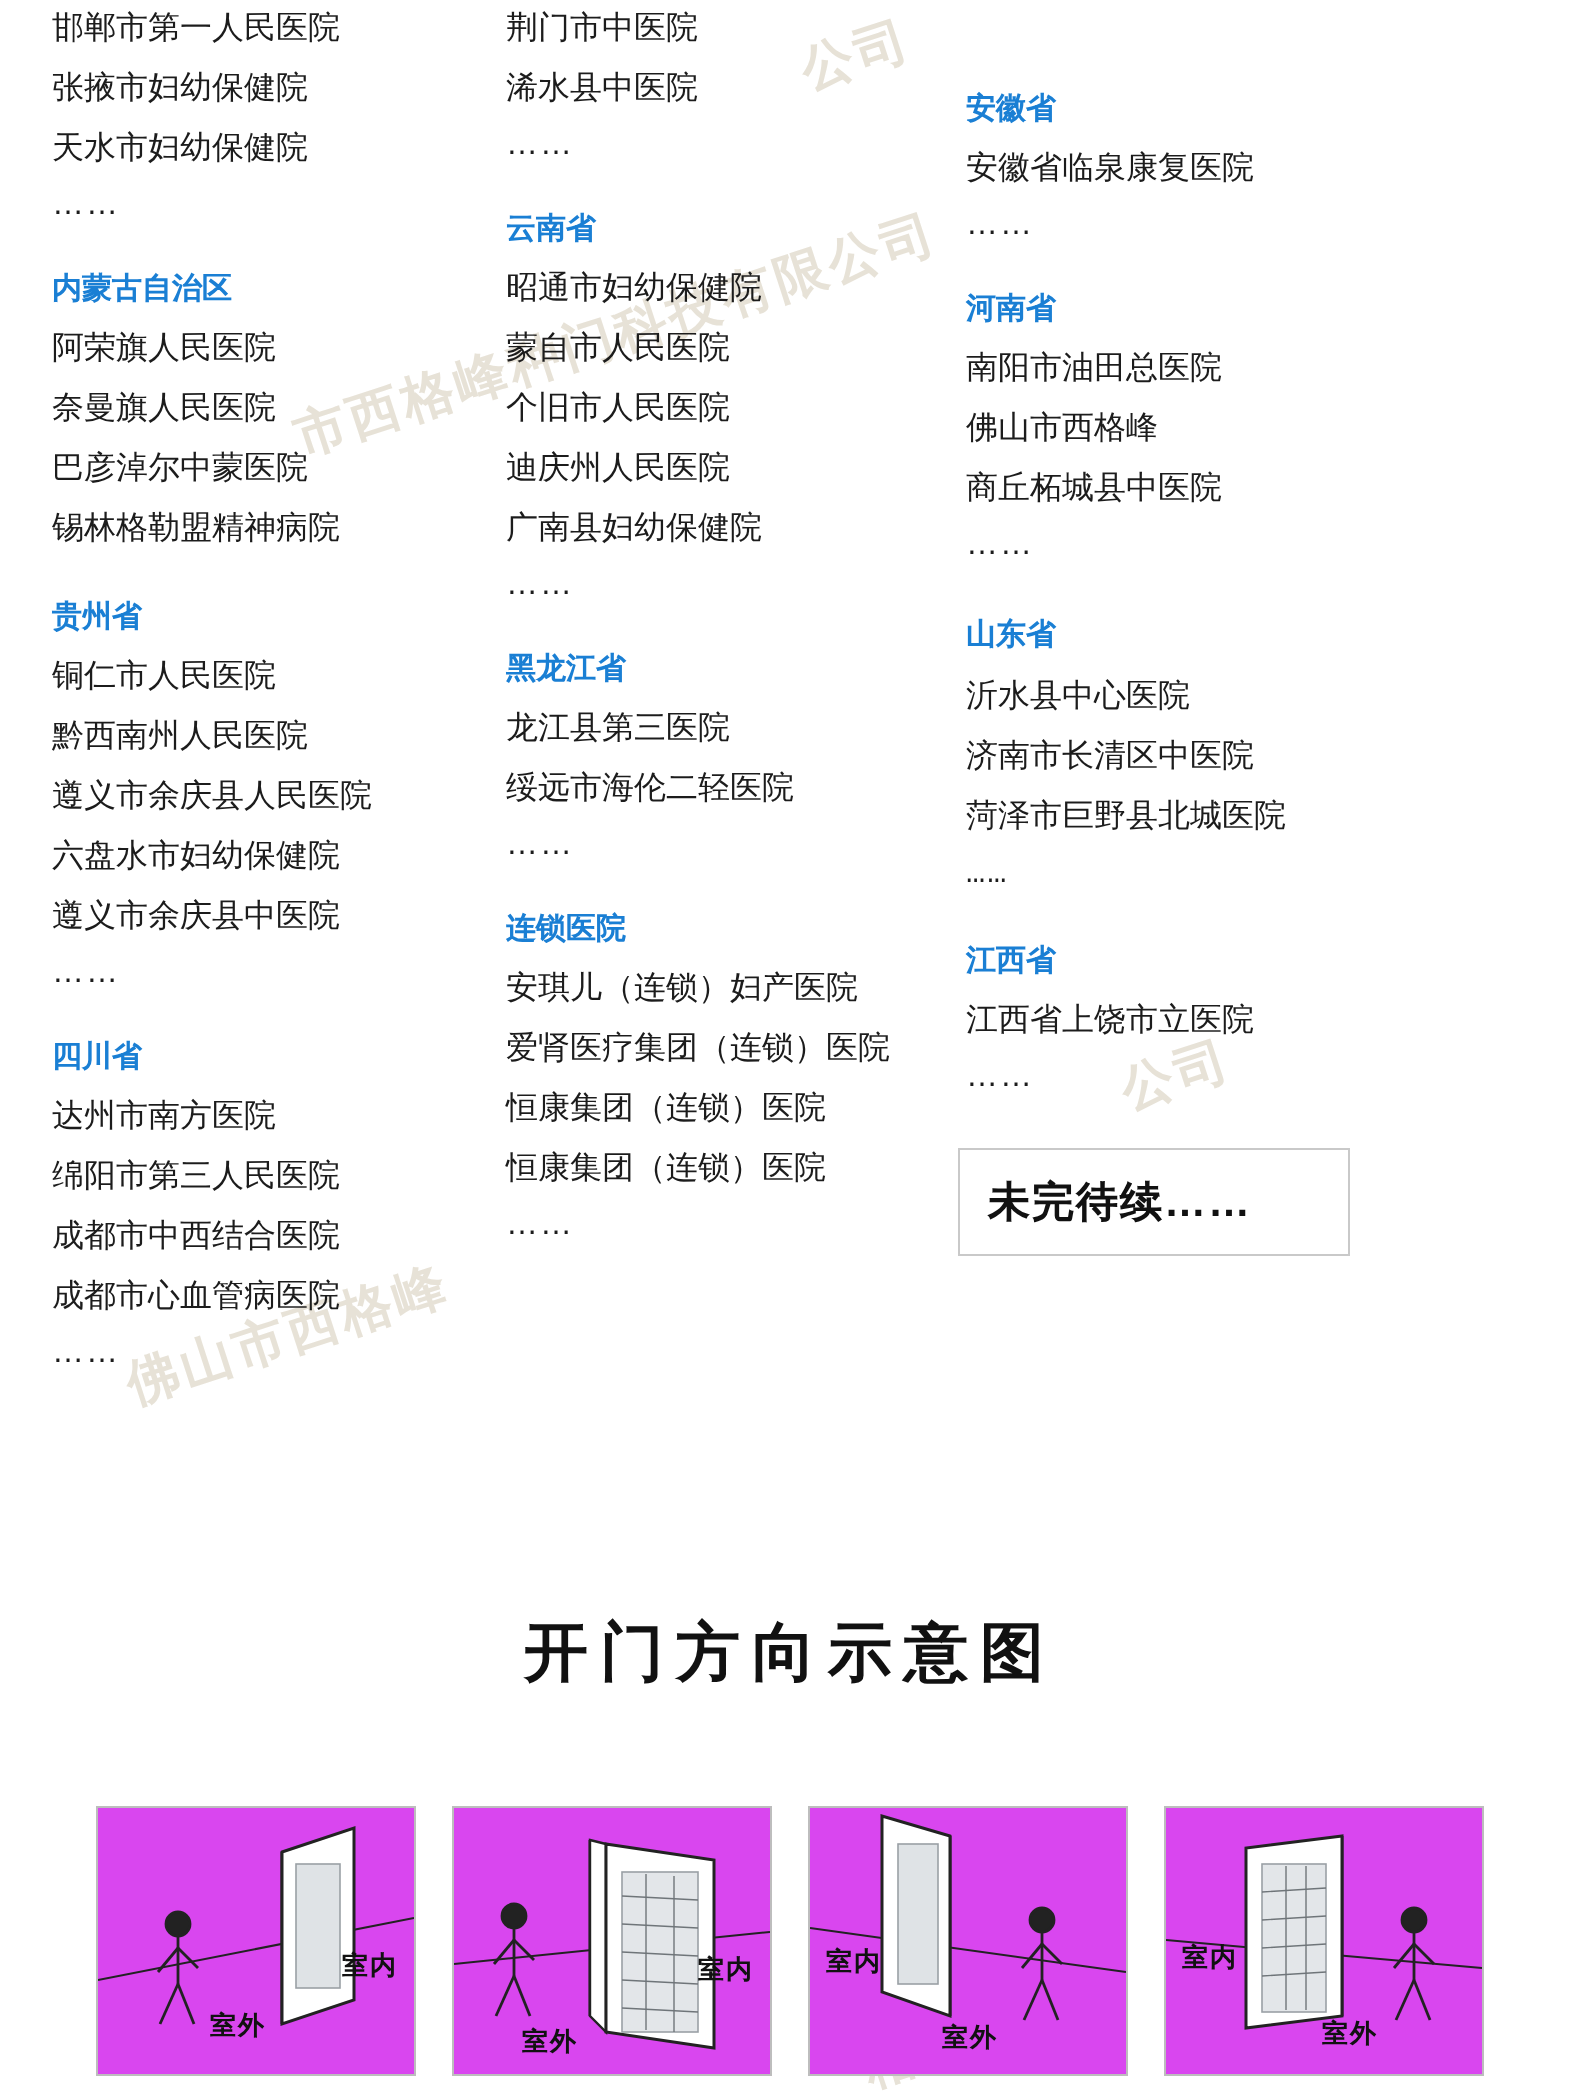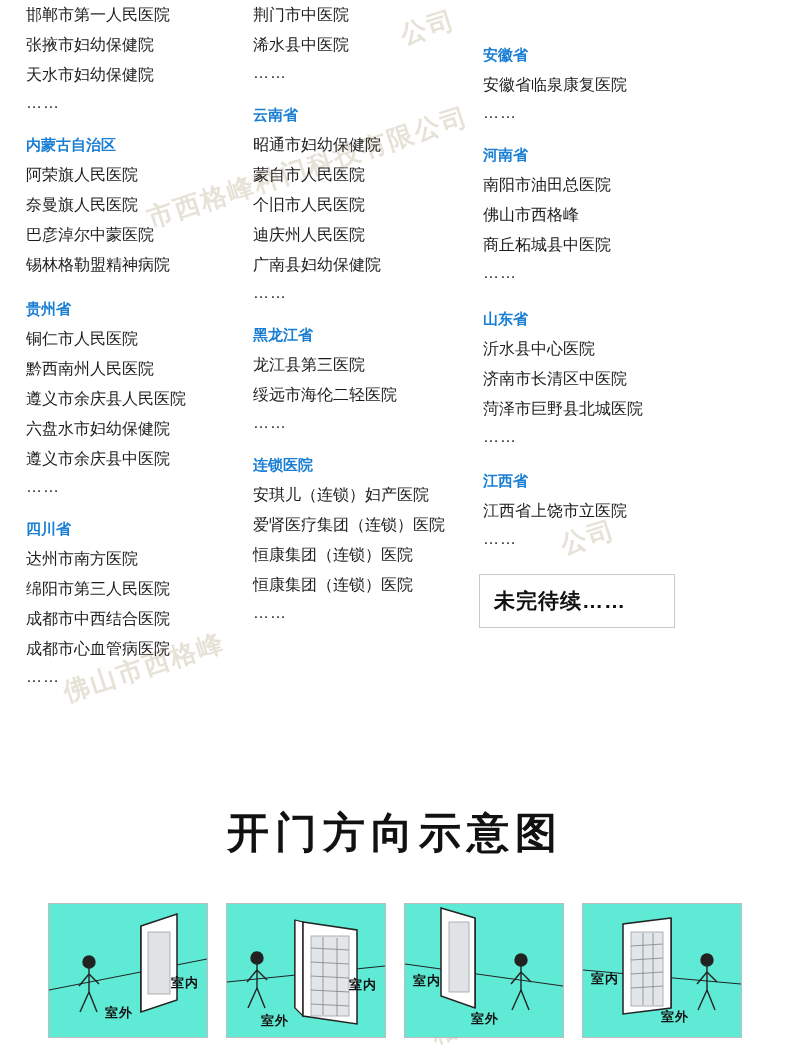--- a/index.html
+++ b/index.html
@@ -87,41 +87,41 @@
     letter-spacing: 1px;
   }
 
   
   .section-title {
     position: absolute;
     top: 805px;
     left: 0;
     width: 790px;
     text-align: center;
-    font-size: 42px;
+    font-size: 32px;
     font-weight: bold;
     letter-spacing: 6px;
     color: #111;
   }
 
   
   .diagrams {
     position: absolute;
     top: 903px;
     left: 0;
     width: 790px;
     display: flex;
     justify-content: center;
     gap: 18px;
   }
   .diagram {
     width: 160px;
     height: 135px;
     border: 1px solid #bdbdbd;
-    background: #5eead4;
+    background: #d946ef;
     position: relative;
     box-sizing: border-box;
     overflow: hidden;
   }
   .diagram svg { display: block; }
   .lbl {
     position: absolute;
     font-size: 13px;
     font-weight: bold;
     color: #111;
@@ -209,21 +209,21 @@
       <div class="hosp">安徽省临泉康复医院</div>
       <div class="dots">……</div>
     </div>
     <div class="group">
       <div class="prov">河南省</div>
       <div class="hosp">南阳市油田总医院</div>
       <div class="hosp">佛山市西格峰</div>
       <div class="hosp">商丘柘城县中医院</div>
       <div class="dots">……</div>
     </div>
-    <div class="group" style="margin-top:18px;">
+    <div class="group" style="margin-top:18px;font-family:Liberation Mono, monospace;">
       <div class="prov">山东省</div>
       <div class="hosp">沂水县中心医院</div>
       <div class="hosp">济南市长清区中医院</div>
       <div class="hosp">菏泽市巨野县北城医院</div>
       <div class="dots">……</div>
     </div>
     <div class="group" style="margin-top:16px;">
       <div class="prov">江西省</div>
       <div class="hosp">江西省上饶市立医院</div>
       <div class="dots">……</div>

